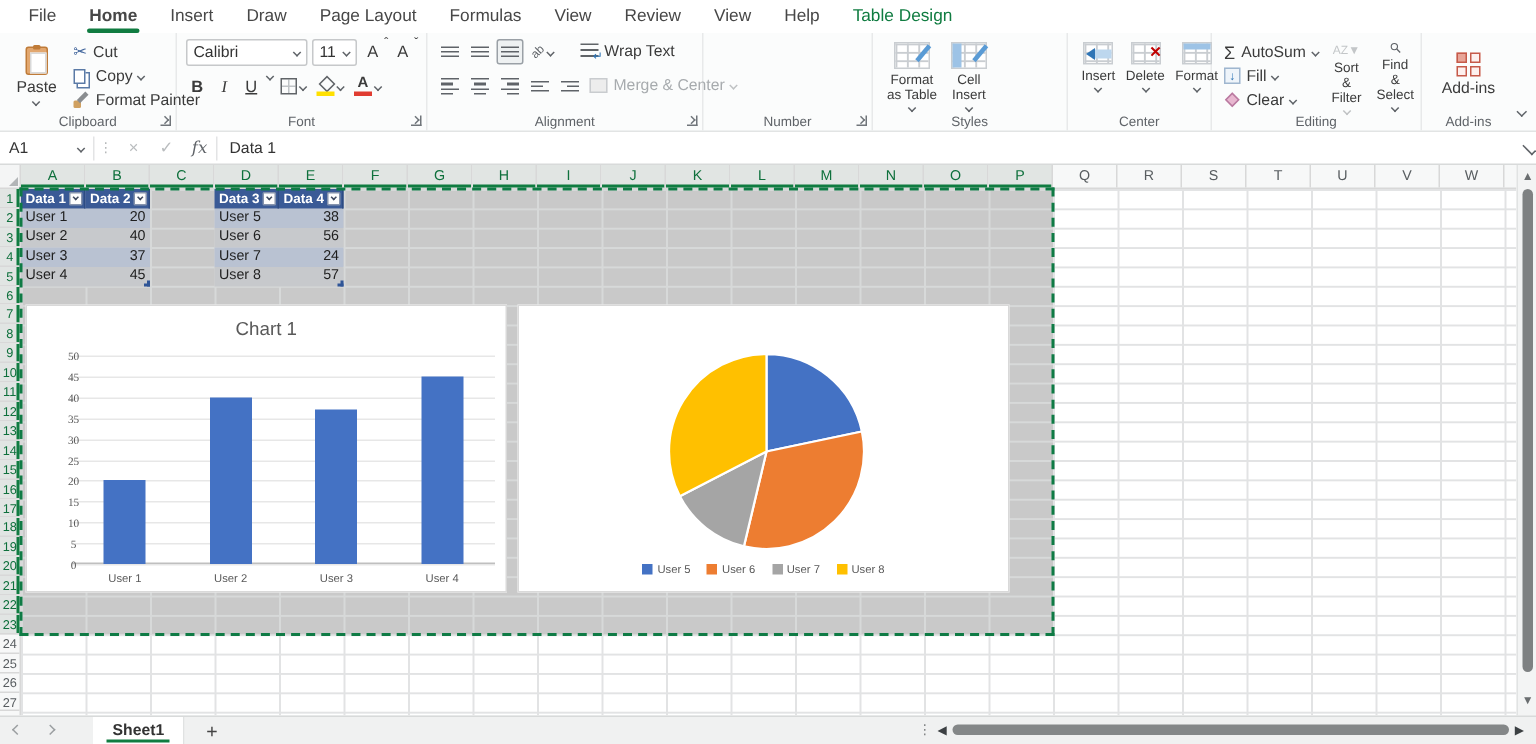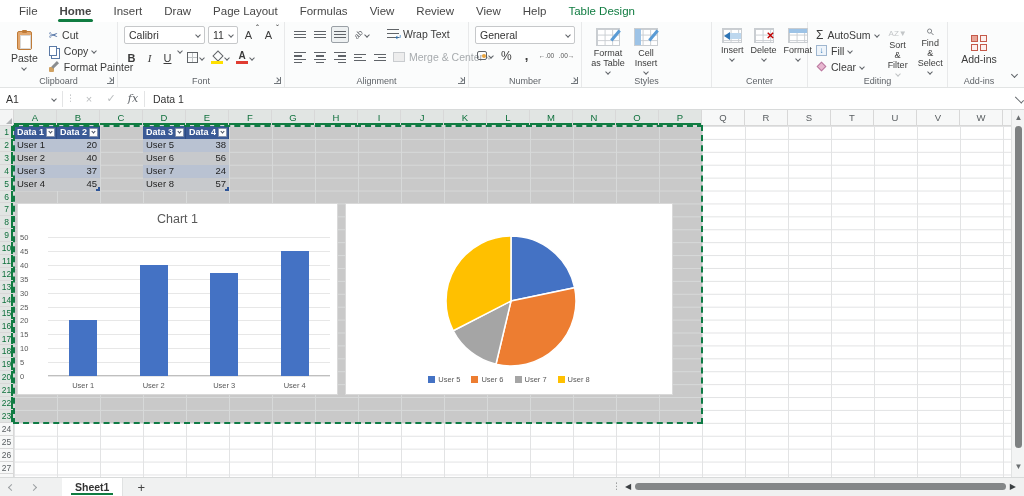--- a/index.html
+++ b/index.html
@@ -147,21 +147,21 @@
   .td.num{text-align:right;}
   .corner{position:absolute;right:0;bottom:0;width:4px;height:4px;border-right:2px solid #2f5597;border-bottom:2px solid #2f5597;}
 
   
   .chart-box{position:absolute;background:#fff;border:1px solid #d9d9d9;z-index:6;}
   .chart-title{position:absolute;top:8px;left:0;right:0;text-align:center;font-size:12.5px;color:#595959;}
   .plot{position:absolute;left:30px;top:33px;width:282px;height:139px;}
   .cgrid{position:absolute;left:0;width:282px;height:1px;background:#e7e7e7;}
   .caxis{position:absolute;left:0;bottom:0;width:282px;height:1px;background:#bfbfbf;}
   .cbar{position:absolute;bottom:0;width:28px;}
-  .ytick{position:absolute;left:2px;width:22px;text-align:left;font-size:7.5px;color:#595959;}
+  .ytick{position:absolute;left:20px;width:22px;text-align:center;font-size:7.5px;color:#595959;font-family:Liberation Serif, serif;}
   .xlab{position:absolute;top:177px;width:70.5px;text-align:center;font-size:7.5px;color:#595959;}
   .legend{position:absolute;left:0;right:0;top:171px;display:flex;justify-content:center;gap:11px;align-items:center;}
   .lgitem{display:flex;align-items:center;gap:3px;font-size:7.5px;color:#595959;}
   .lgsq{width:7px;height:7px;flex:none;}
 
   
   .vscroll{position:absolute;top:110px;right:0;width:13px;height:367px;background:#f3f4f4;border-left:1px solid #e1e3e3;}
   .varrow{position:absolute;left:0;width:13px;text-align:center;font-size:8px;color:#6a6e70;line-height:12px;}
   .vthumb{position:absolute;left:3px;width:7px;border-radius:3.5px;background:#7e8182;}
   .footer{position:absolute;bottom:0;left:0;right:0;height:19px;background:#f0f1f1;border-top:1px solid #d8dada;display:flex;align-items:center;}
@@ -341,36 +341,20 @@
             <span>Merge &amp; Center</span>
             <span class="chev dis"></span>
           </span>
         </div>
       </div>
       <div class="rg-label">Alignment</div>
       <span class="launcher"></span>
     </div>
 
     <div class="rgroup" style="width:113px">
-      <div class="rg-body" style="flex-direction:column;gap:3px">
-        <div class="combo" style="width:100px">
-          <span>General</span>
-            <span class="chev"></span>
-        </div>
-        <div class="rrow">
-          <span class="tbtn">
-              <span class="acct-ico"></span>
-              <span class="chev"></span>
-            </span>
-          <span class="tbtn pct-ico">%</span>
-          <span class="tbtn comma-ico">,</span>
-          <span class="tbtn dec-ico">←.00</span>
-          <span class="tbtn dec-ico">.00→</span>
-        </div>
-      </div>
       <div class="rg-label">Number</div>
       <span class="launcher"></span>
     </div>
 
     <div class="rgroup" style="width:130px">
       <div class="rg-body" style="gap:0">
         <div class="vbtn" style="width:40px">
           <span class="grid-ico">
             <span class="ov" style="right:2px;top:0;width:3px;height:13px;background:#5a9bd5;transform:rotate(40deg)"></span>
           </span>

